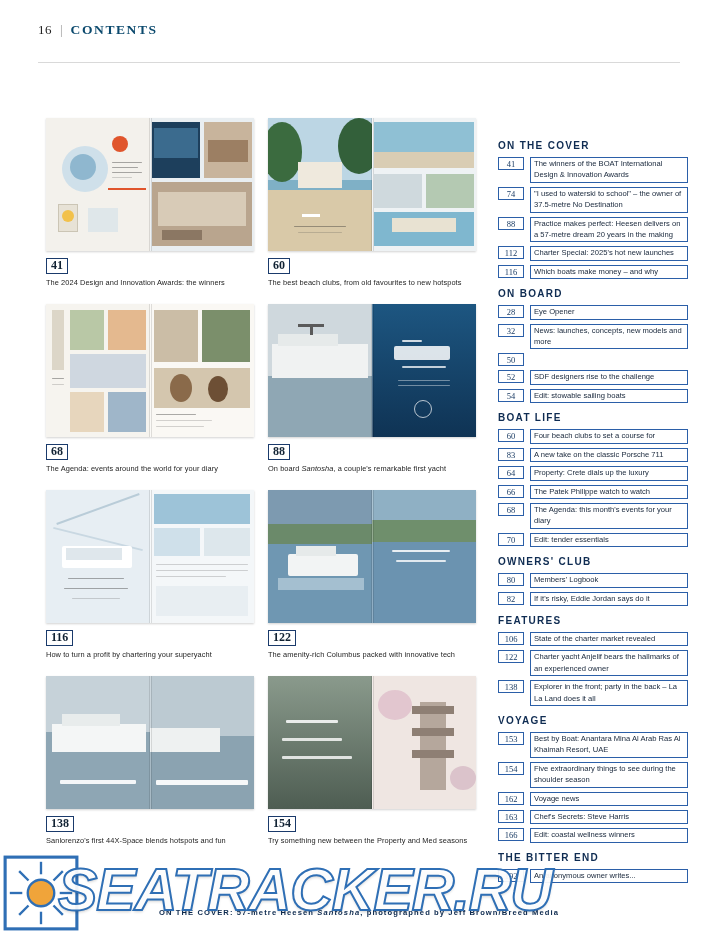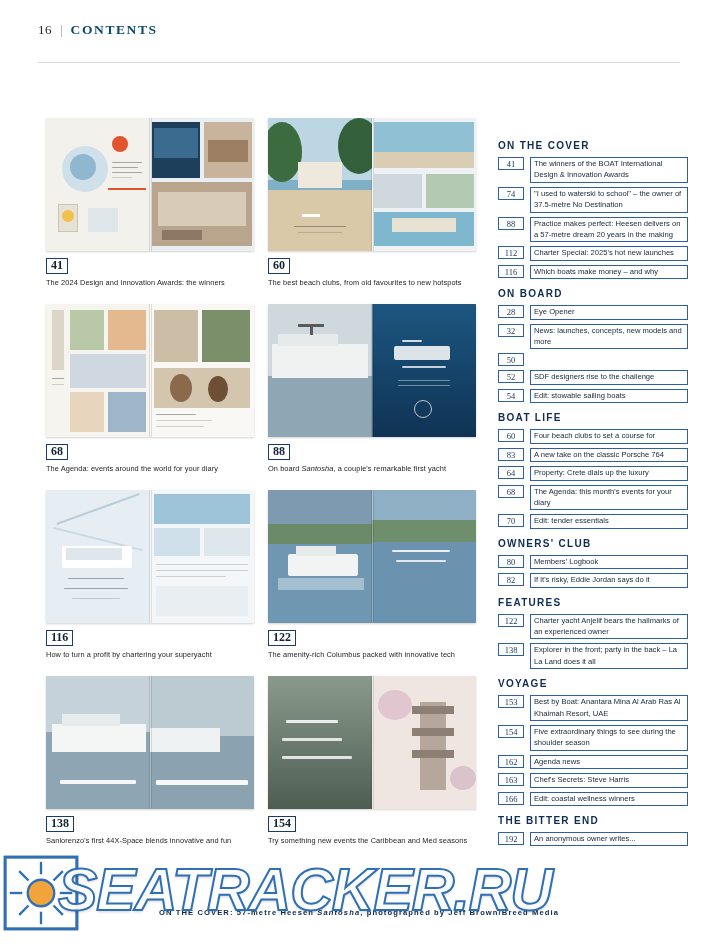--- a/index.html
+++ b/index.html
@@ -402,21 +402,21 @@
         <div class="half r">
           <div class="bg-fill" style="background:#9db2be;"></div>
           <div class="blk" style="left:0;top:0;width:104px;height:62px;background:#bccad2;"></div>
           <div class="blk" style="left:0;top:60px;width:104px;height:73px;background:#8ba3b1;"></div>
           <div class="blk" style="left:0;top:52px;width:70px;height:24px;background:#eef1f1;"></div>
           <div class="txtline" style="left:6px;top:104px;width:92px;background:rgba(255,255,255,0.92);height:5px;"></div>
         </div>
         <div class="gutter"></div>
       </div>
       <div class="spread-num">138</div>
-      <div class="spread-cap">Sanlorenzo's first 44X-Space blends innovative and fun</div>
+      <div class="spread-cap">Sanlorenzo's first 44X-Space blends hotspots and fun</div>
     </div>
 
     <div class="spread-cell">
       <div class="spread-img">
         <div class="half l">
           <div class="bg-fill" style="background:#6f7f72;"></div>
           <div class="blk" style="left:0;top:0;width:104px;height:133px;background:linear-gradient(180deg,#8a9a8c,#4e5d52);"></div>
           <div class="txtline" style="left:18px;top:44px;width:52px;background:rgba(255,255,255,0.85);height:3px;"></div>
           <div class="txtline" style="left:14px;top:62px;width:60px;background:rgba(255,255,255,0.8);height:3px;"></div>
           <div class="txtline" style="left:14px;top:80px;width:70px;background:rgba(255,255,255,0.8);height:3px;"></div>
@@ -427,21 +427,21 @@
           <div class="blk" style="left:48px;top:26px;width:26px;height:88px;background:#b5a79c;"></div>
           <div class="blk" style="left:40px;top:30px;width:42px;height:8px;background:#8e7f74;"></div>
           <div class="blk" style="left:40px;top:52px;width:42px;height:8px;background:#8e7f74;"></div>
           <div class="blk" style="left:40px;top:74px;width:42px;height:8px;background:#8e7f74;"></div>
           <div class="circ" style="left:6px;top:14px;width:34px;height:30px;background:#e2c6cf;"></div>
           <div class="circ" style="left:78px;top:90px;width:26px;height:24px;background:#dbc3cb;"></div>
         </div>
         <div class="gutter"></div>
       </div>
       <div class="spread-num">154</div>
-      <div class="spread-cap">Try something new events the Caribbean and Med seasons</div>
+      <div class="spread-cap">Try something new between the Property and Med seasons</div>
     </div>
   </div>
 </div>
 
 <div class="toc">
 
   <div class="toc-sec-head">ON THE COVER</div>
   <div class="toc-row">
     <div class="toc-page">41</div>
     <div class="toc-text">The winners of the BOAT International Design &amp; Innovation Awards</div>
@@ -484,67 +484,75 @@
     <div class="toc-text">Edit: stowable sailing boats</div>
   </div>
 
   <div class="toc-sec-head">BOAT LIFE</div>
   <div class="toc-row">
     <div class="toc-page">60</div>
     <div class="toc-text">Four beach clubs to set a course for</div>
   </div>
   <div class="toc-row">
     <div class="toc-page">83</div>
-    <div class="toc-text">A new take on the classic Porsche 764</div>
+    <div class="toc-text">A new take on the classic Porsche 711</div>
   </div>
   <div class="toc-row">
     <div class="toc-page">64</div>
     <div class="toc-text">Property: Crete dials up the luxury</div>
   </div>
   <div class="toc-row">
+    <div class="toc-page">66</div>
+    <div class="toc-text">The Patek Philippe watch to watch</div>
+  </div>
+  <div class="toc-row">
     <div class="toc-page">68</div>
     <div class="toc-text">The Agenda: this month's events for your diary</div>
   </div>
   <div class="toc-row">
     <div class="toc-page">70</div>
     <div class="toc-text">Edit: tender essentials</div>
   </div>
 
   <div class="toc-sec-head">OWNERS' CLUB</div>
   <div class="toc-row">
     <div class="toc-page">80</div>
     <div class="toc-text">Members' Logbook</div>
   </div>
   <div class="toc-row">
     <div class="toc-page">82</div>
     <div class="toc-text">If it's risky, Eddie Jordan says do it</div>
   </div>
 
   <div class="toc-sec-head">FEATURES</div>
   <div class="toc-row">
+    <div class="toc-page">106</div>
+    <div class="toc-text">State of the charter market revealed</div>
+  </div>
+  <div class="toc-row">
     <div class="toc-page">122</div>
     <div class="toc-text">Charter yacht Anjelif bears the hallmarks of an experienced owner</div>
   </div>
   <div class="toc-row">
     <div class="toc-page">138</div>
     <div class="toc-text">Explorer in the front; party in the back – La La Land does it all</div>
   </div>
 
   <div class="toc-sec-head">VOYAGE</div>
   <div class="toc-row">
     <div class="toc-page">153</div>
     <div class="toc-text">Best by Boat: Anantara Mina Al Arab Ras Al Khaimah Resort, UAE</div>
   </div>
   <div class="toc-row">
     <div class="toc-page">154</div>
     <div class="toc-text">Five extraordinary things to see during the shoulder season</div>
   </div>
   <div class="toc-row">
     <div class="toc-page">162</div>
-    <div class="toc-text">Agenda news</div>
+    <div class="toc-text">Voyage news</div>
   </div>
   <div class="toc-row">
     <div class="toc-page">163</div>
     <div class="toc-text">Chef's Secrets: Steve Harris</div>
   </div>
   <div class="toc-row">
     <div class="toc-page">166</div>
     <div class="toc-text">Edit: coastal wellness winners</div>
   </div>
 

